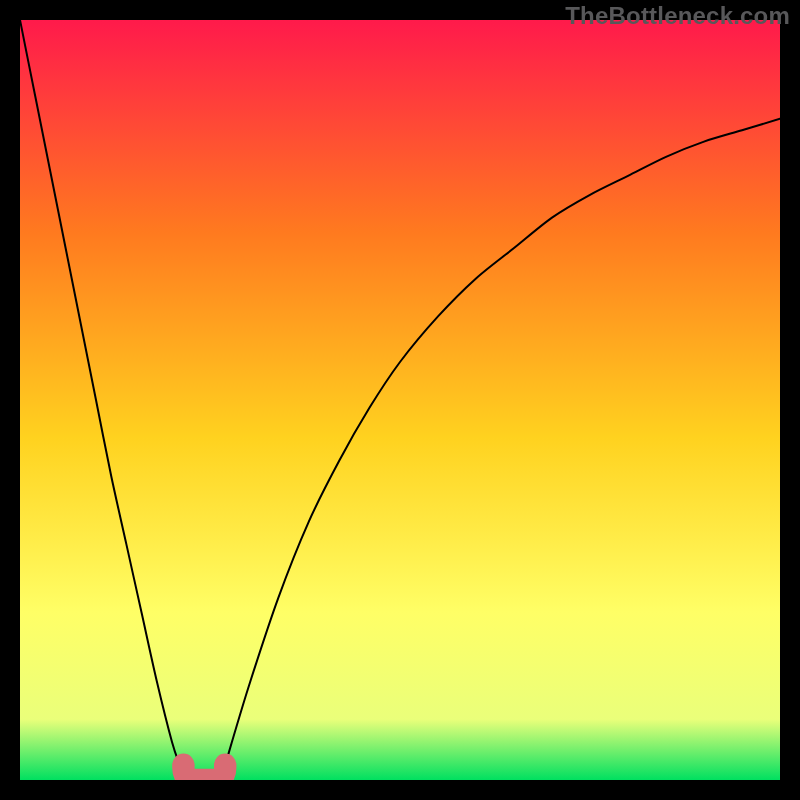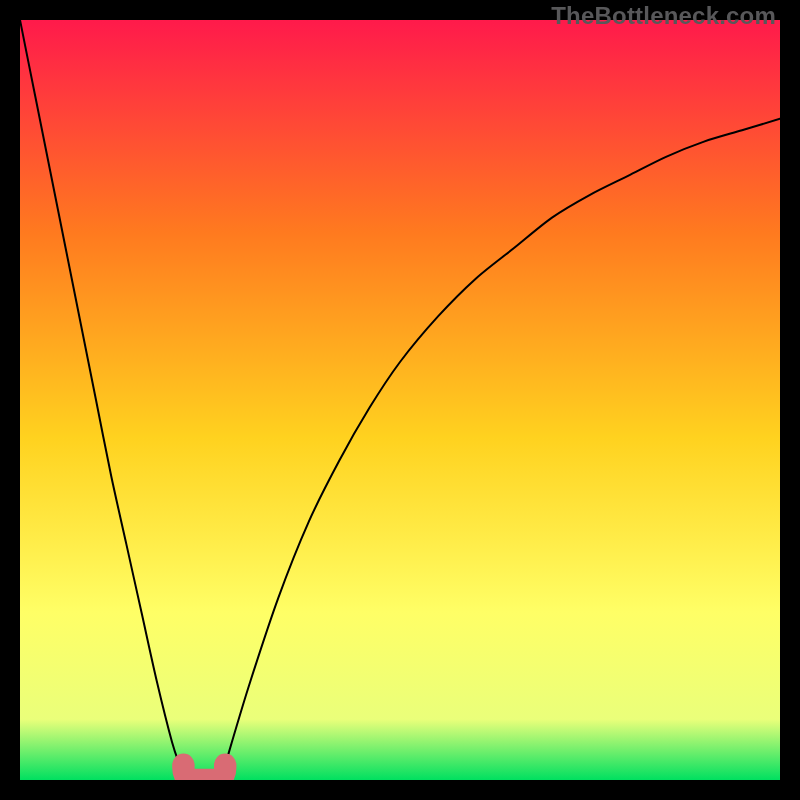--- a/index.html
+++ b/index.html
@@ -12,21 +12,21 @@
   }
   .frame {
     position: relative;
     width: 800px;
     height: 800px;
     background: #000;
   }
   .watermark {
     position: absolute;
     top: 2px;
-    right: 24px;
+    right: 10px;
     font-family: Arial, Helvetica, sans-serif;
     font-size: 24px;
     font-weight: 600;
     color: #58585a;
     letter-spacing: 0.2px;
     z-index: 10;
   }
   svg.plot {
     position: absolute;
     left: 20px;

